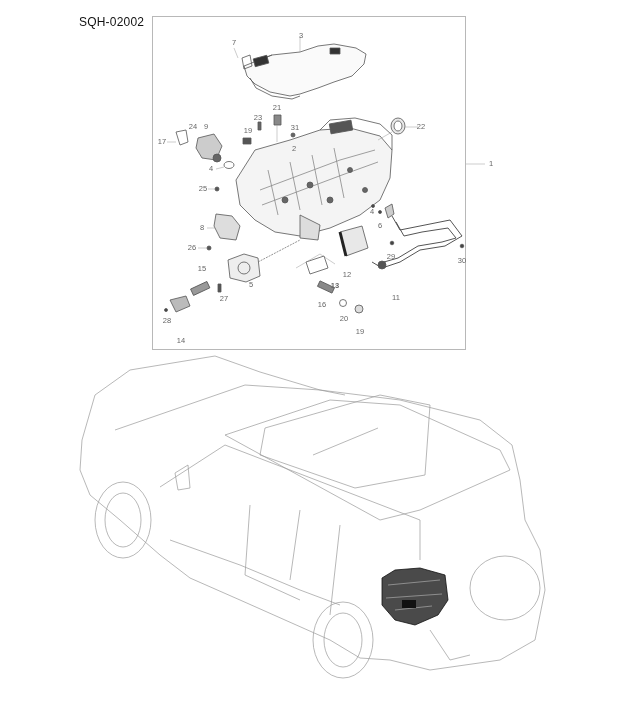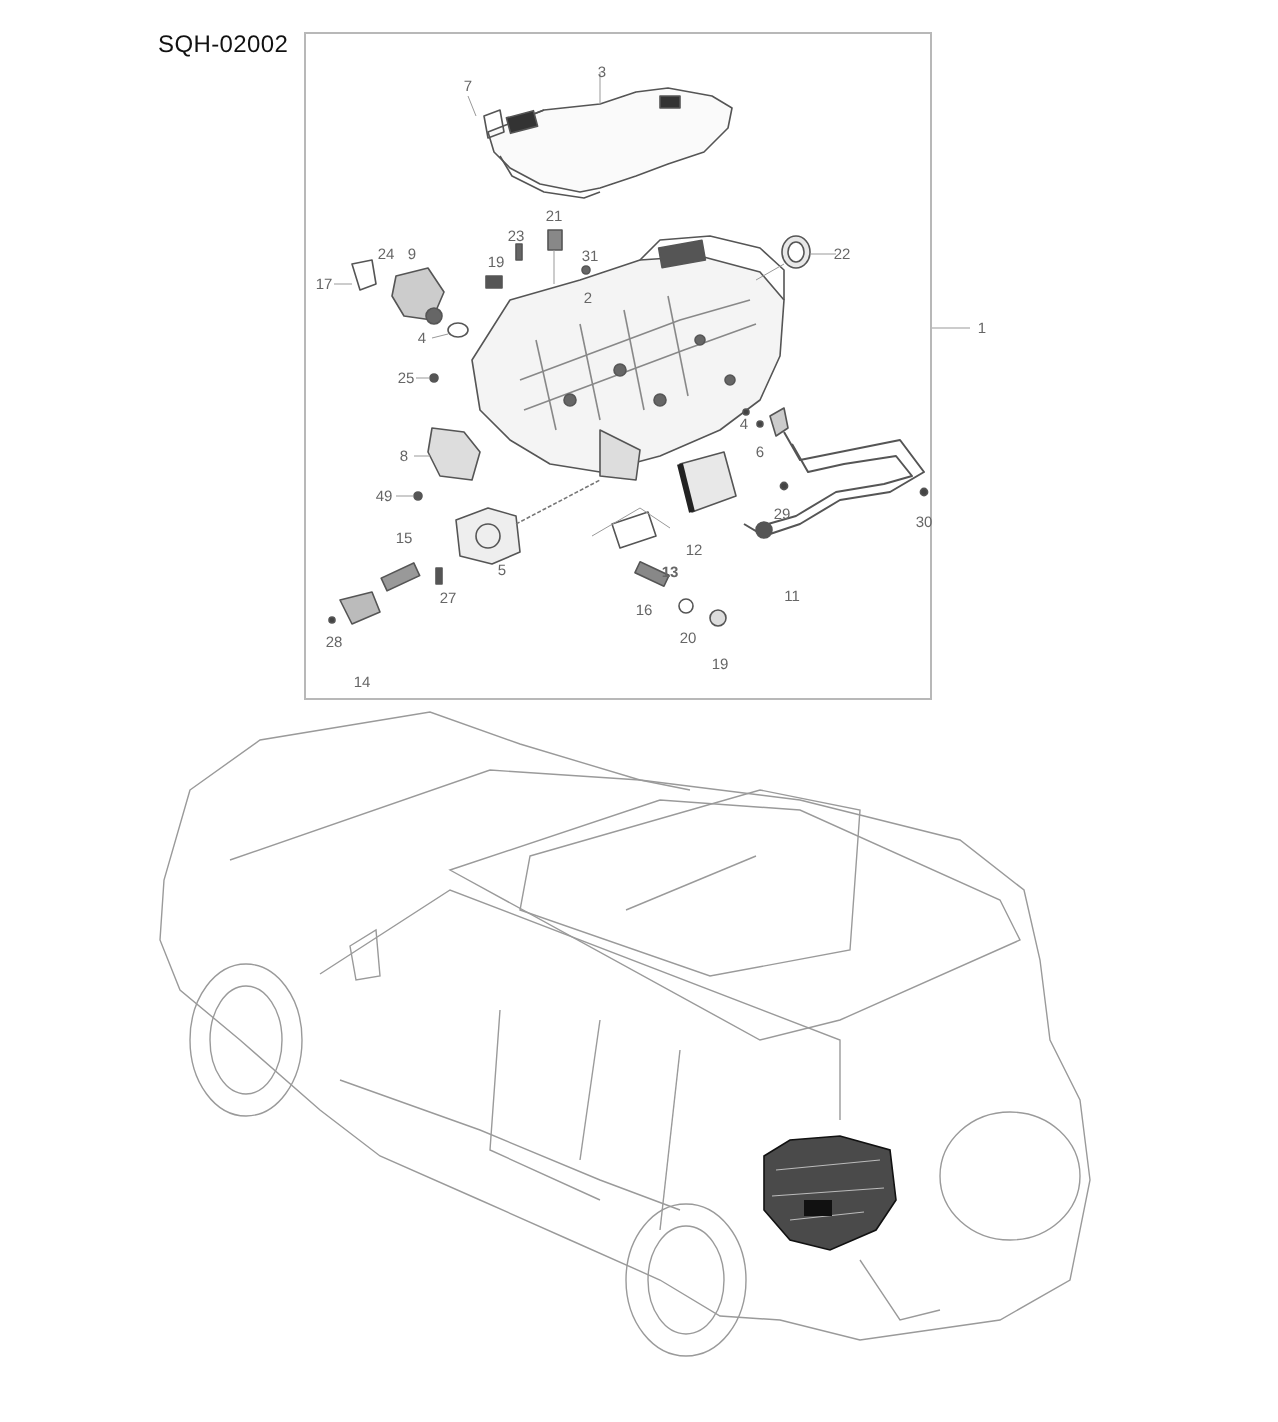--- a/index.html
+++ b/index.html
@@ -151,19 +151,19 @@
     <div class="callout" style="left: 322px; top: 305px;">16</div>
     <div class="callout" style="left: 162px; top: 142px;">17</div>
     <div class="callout" style="left: 248px; top: 131px;">19</div>
     <div class="callout" style="left: 360px; top: 332px;">19</div>
     <div class="callout" style="left: 344px; top: 319px;">20</div>
     <div class="callout" style="left: 277px; top: 108px;">21</div>
     <div class="callout" style="left: 421px; top: 127px;">22</div>
     <div class="callout" style="left: 258px; top: 118px;">23</div>
     <div class="callout" style="left: 193px; top: 127px; text-align: right;">24</div>
     <div class="callout" style="left: 203px; top: 189px;">25</div>
-    <div class="callout" style="left: 192px; top: 248px;">49</div>
+    <div class="callout" style="left: 192px; top: 248px;">26</div>
     <div class="callout" style="left: 224px; top: 299px;">27</div>
     <div class="callout" style="left: 167px; top: 321px;">28</div>
     <div class="callout" style="left: 391px; top: 257px;">29</div>
     <div class="callout" style="left: 462px; top: 261px;">30</div>
     <div class="callout" style="left: 295px; top: 128px;">31</div>
   </div>
 
 </body></html>

